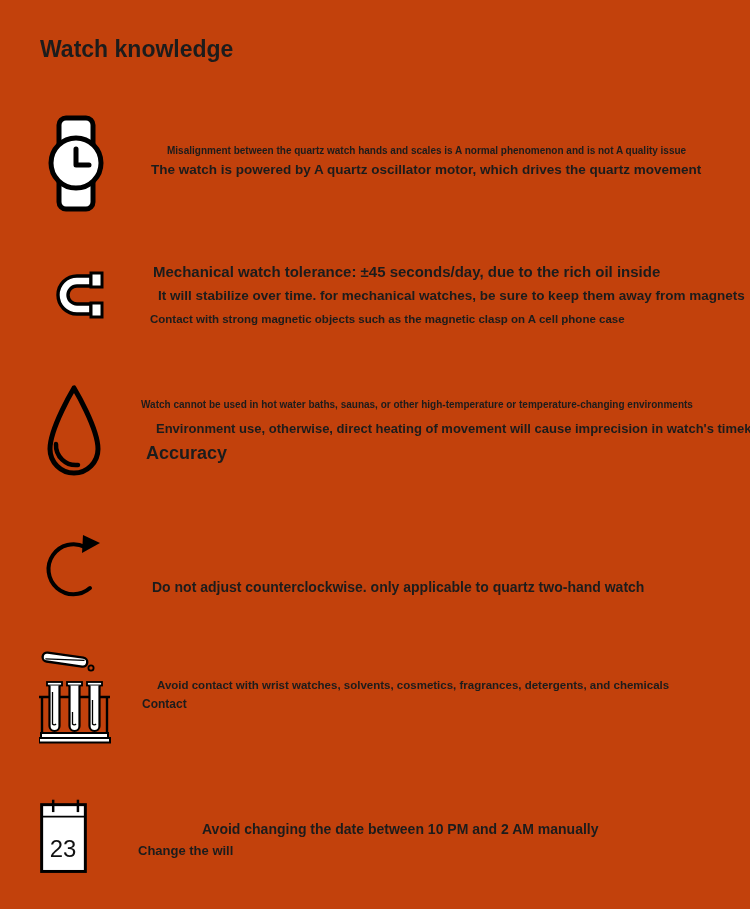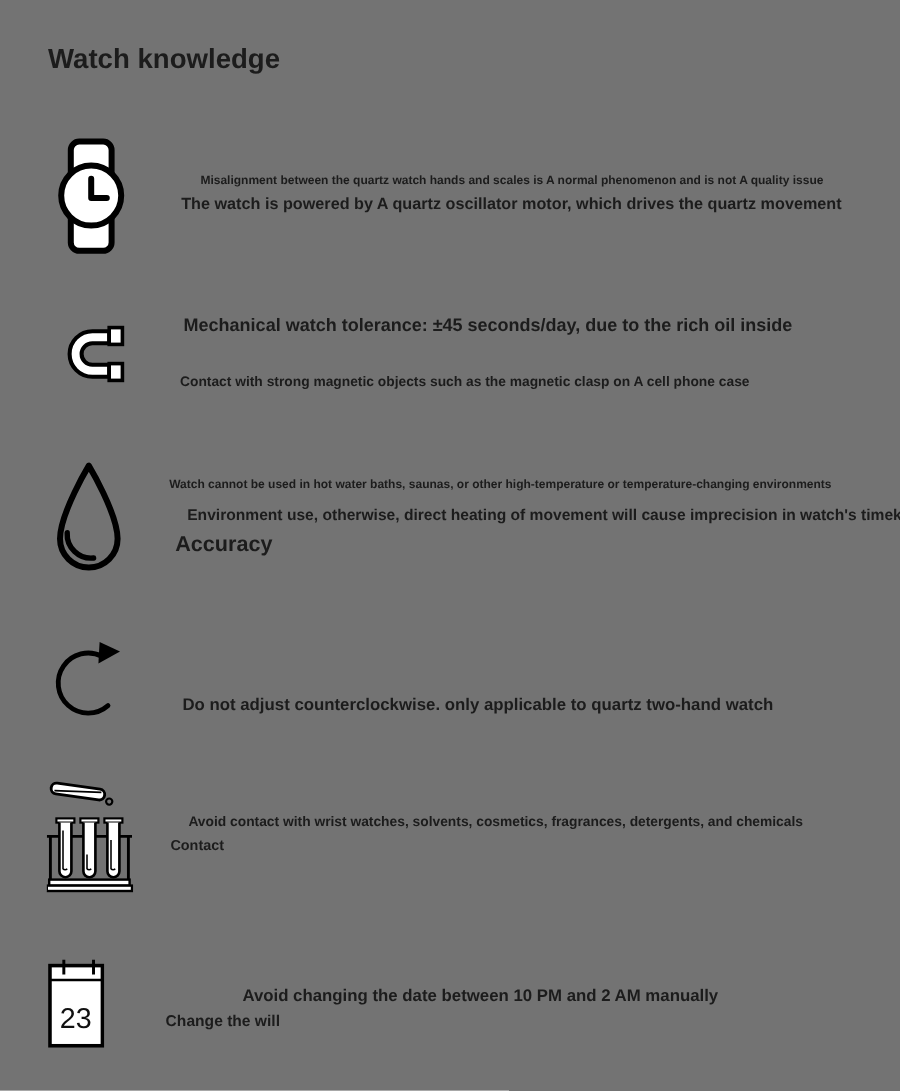--- a/index.html
+++ b/index.html
@@ -1,20 +1,20 @@
 <!DOCTYPE html>
 <html><head>
 <meta charset="utf-8">
 <style>
   html, body { margin: 0; padding: 0; background: #ffffff; }
   .page {
     position: relative;
     width: 750px;
     height: 909px;
-    background: #737373;
+    background: #c2410c;
     font-family: "Liberation Sans", sans-serif;
     color: #1c1c1c;
     overflow: hidden;
   }
   .title {
     position: absolute;
     left: 40px; top: 36px;
     font-size: 23px;
     font-weight: bold;
     margin: 0;
@@ -51,20 +51,21 @@
   <div class="line" style="left:151px; top:162px; font-size:13.5px">The watch is powered by A quartz oscillator motor, which drives the quartz movement</div>
 
   <div class="icon" style="left:51px; top:268px; width:56px; height:54px">
     <svg viewBox="0 0 56 54" xmlns="http://www.w3.org/2000/svg">
       <path d="M40 8 H26 A19 19 0 0 0 26 46 H40 V36 H26 A9 9 0 0 1 26 18 H40 Z" fill="#fff" stroke="#000" stroke-width="3.4" stroke-linejoin="miter"></path>
       <rect x="40" y="5" width="11" height="14" fill="#fff" stroke="#000" stroke-width="3"></rect>
       <rect x="40" y="35" width="11" height="14" fill="#fff" stroke="#000" stroke-width="3"></rect>
     </svg>
   </div>
   <div class="line" style="left:153px; top:263px; font-size:15px">Mechanical watch tolerance: ±45 seconds/day, due to the rich oil inside</div>
+  <div class="line" style="left:158px; top:288px; font-size:13.5px">It will stabilize over time. for mechanical watches, be sure to keep them away from magnets</div>
   <div class="line" style="left:150px; top:313px; font-size:11.5px">Contact with strong magnetic objects such as the magnetic clasp on A cell phone case</div>
 
   <div class="icon" style="left:43px; top:383px; width:62px; height:97px">
     <svg viewBox="0 0 62 97" xmlns="http://www.w3.org/2000/svg">
       <path d="M31 5 C 31 5, 7 45, 7 66 A24 24 0 0 0 55 66 C 55 45, 31 5, 31 5 Z" fill="none" stroke="#000" stroke-width="5" stroke-linejoin="round"></path>
       <path d="M13 61 A20 20 0 0 0 35 82" fill="none" stroke="#000" stroke-width="4.5" stroke-linecap="round"></path>
     </svg>
   </div>
   <div class="line" style="left:141px; top:399px; font-size:10px">Watch cannot be used in hot water baths, saunas, or other high-temperature or temperature-changing environments</div>
   <div class="line" style="left:156px; top:421px; font-size:13px">Environment use, otherwise, direct heating of movement will cause imprecision in watch's timekeeping</div>

